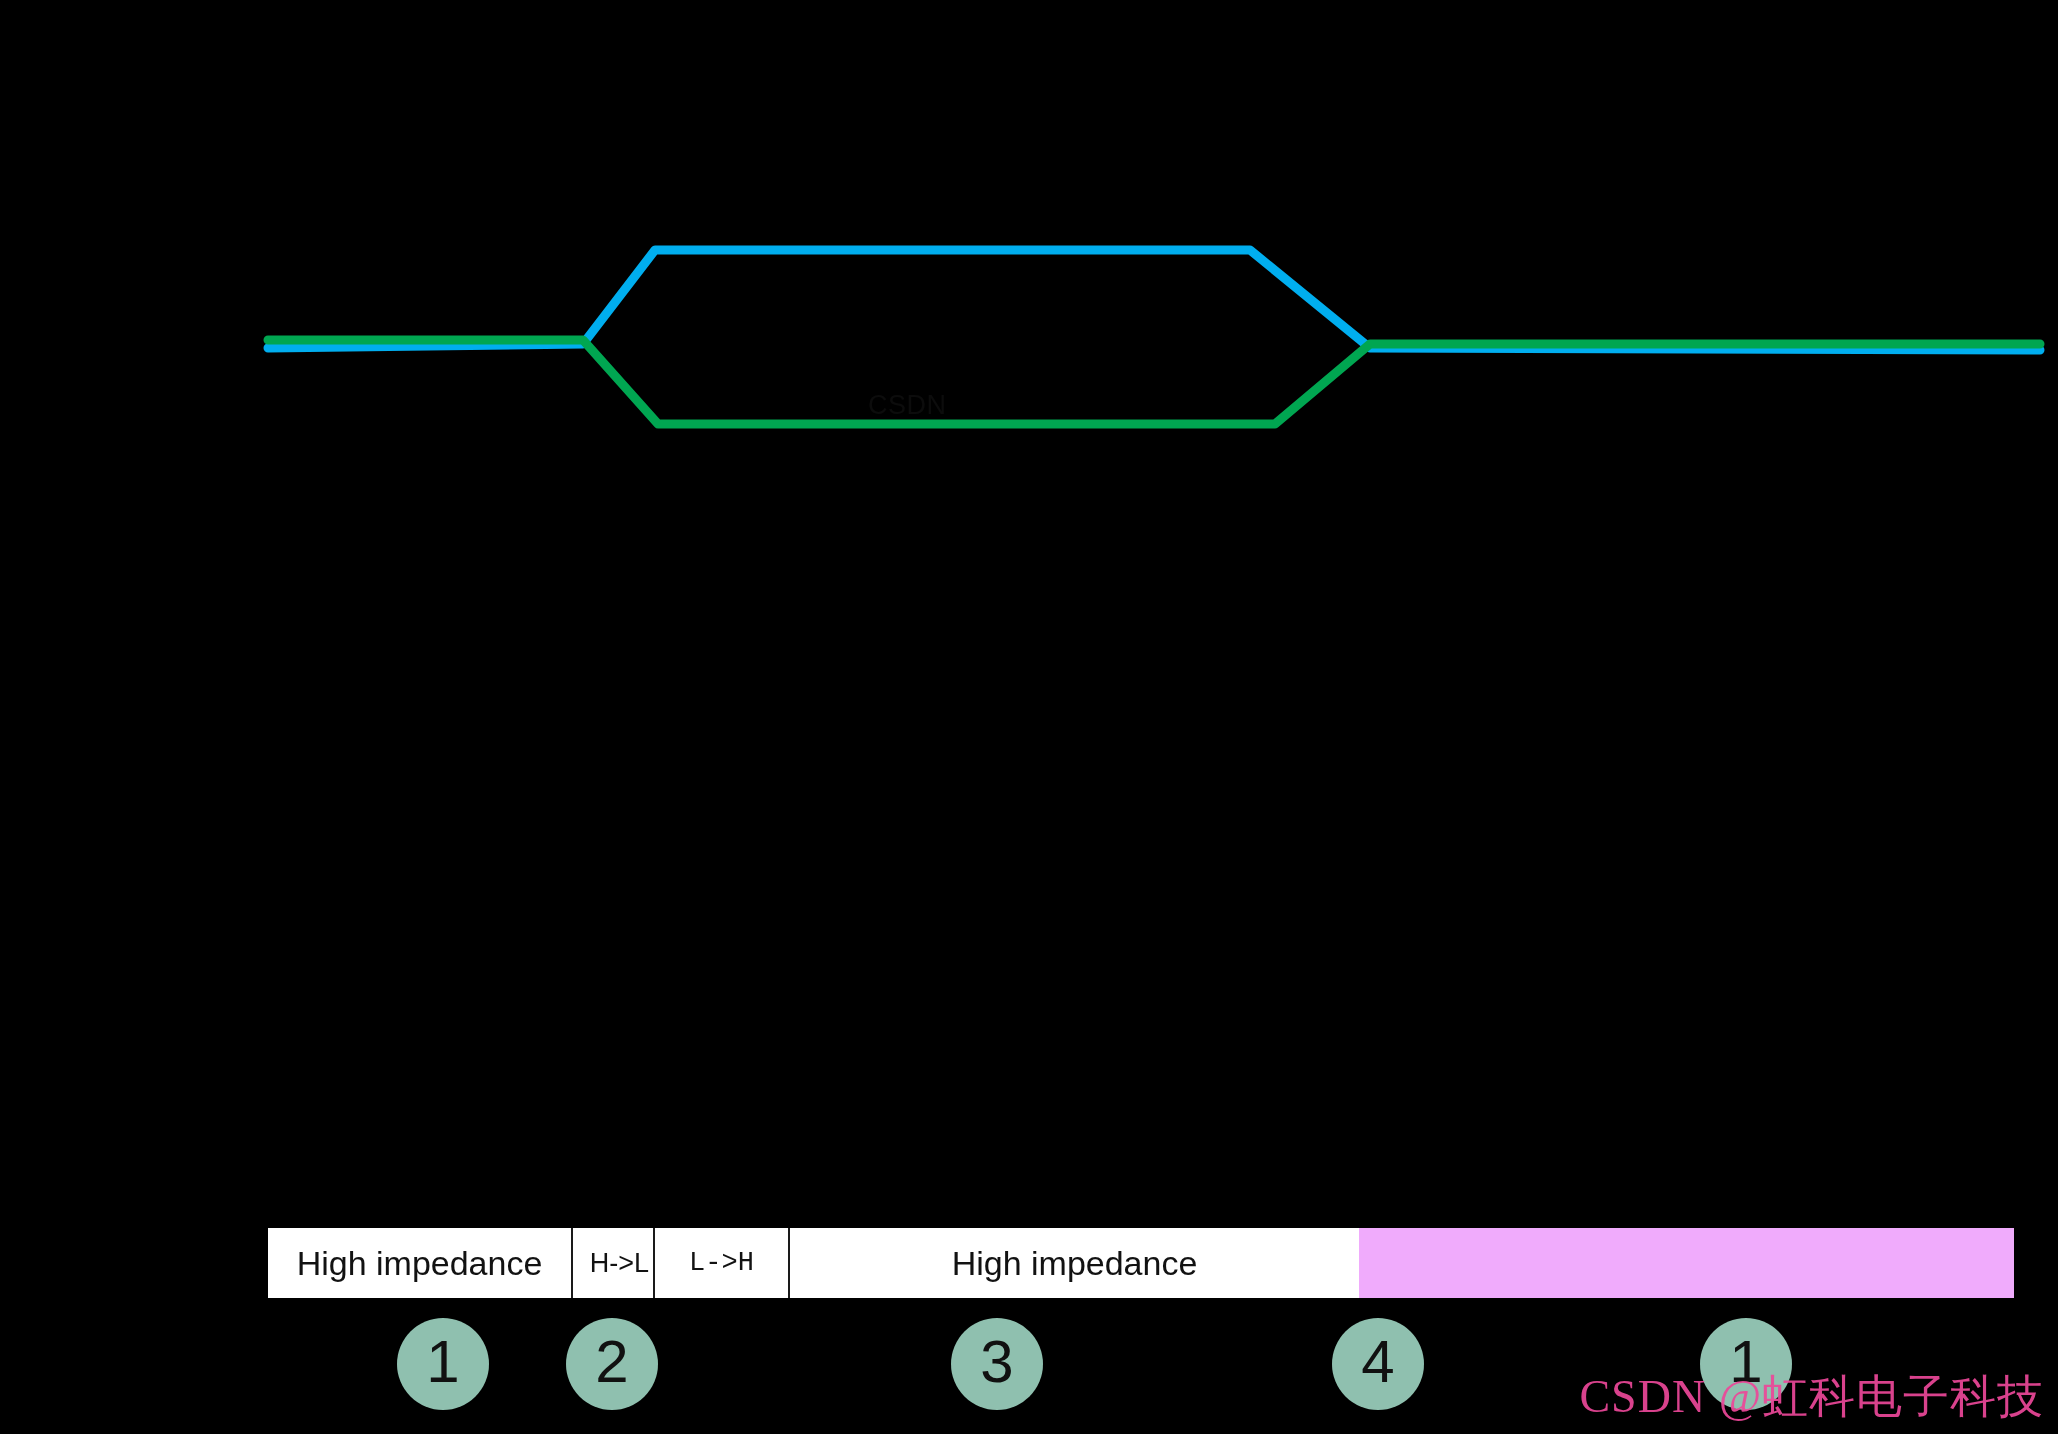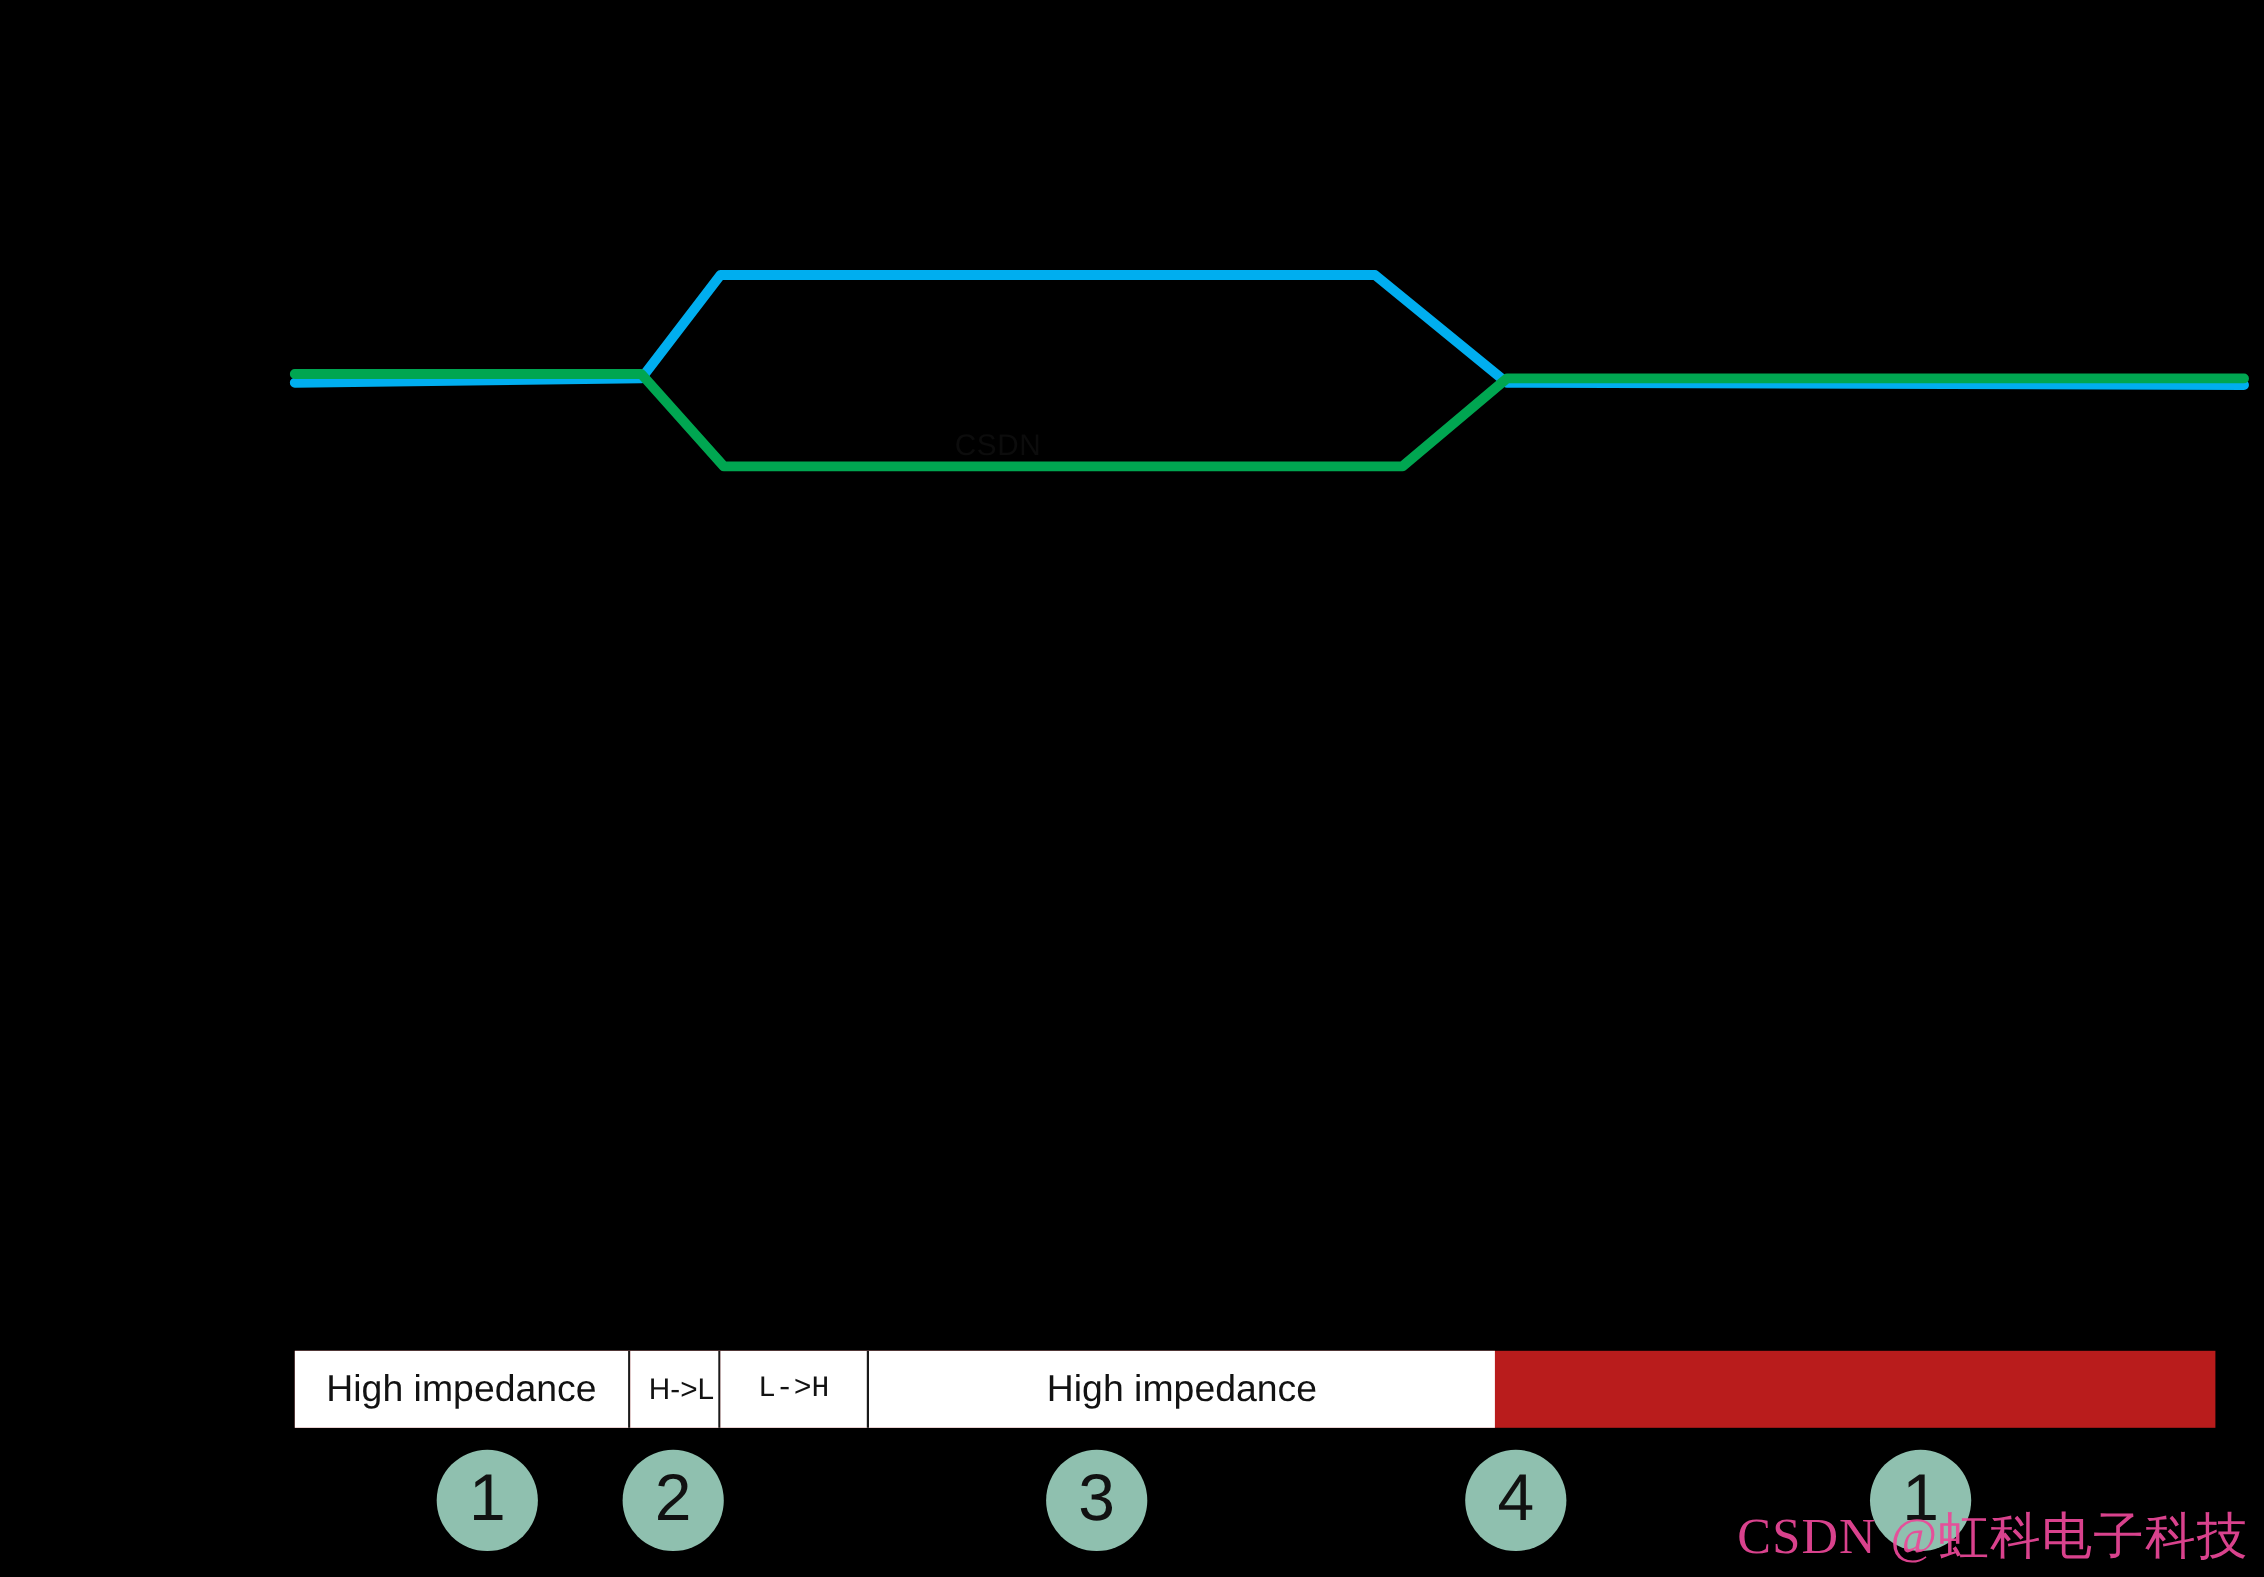--- a/index.html
+++ b/index.html
@@ -45,21 +45,21 @@
   }
 
   
   #impedance-bar {
     position: absolute;
     left: 268px;
     top: 1228px;
     width: 1746px;
     height: 70px;
     display: flex;
-    background: #b91c1c;
+    background: #f0abfc;
     box-sizing: border-box;
   }
   .imp-seg {
     height: 100%;
     background: #ffffff;
     display: flex;
     align-items: center;
     justify-content: center;
     box-sizing: border-box;
     border-right: 2px solid #1a1a1a;

